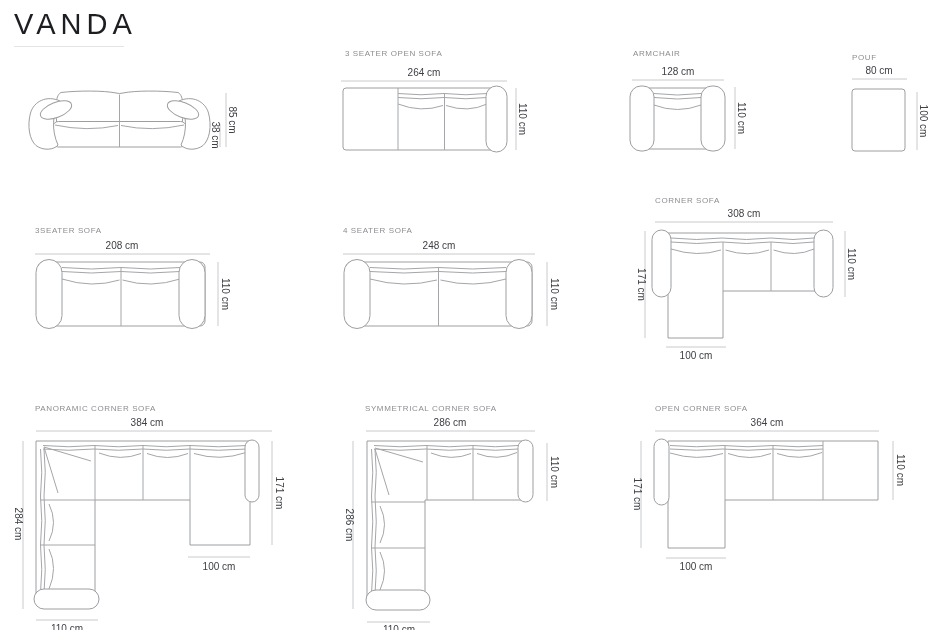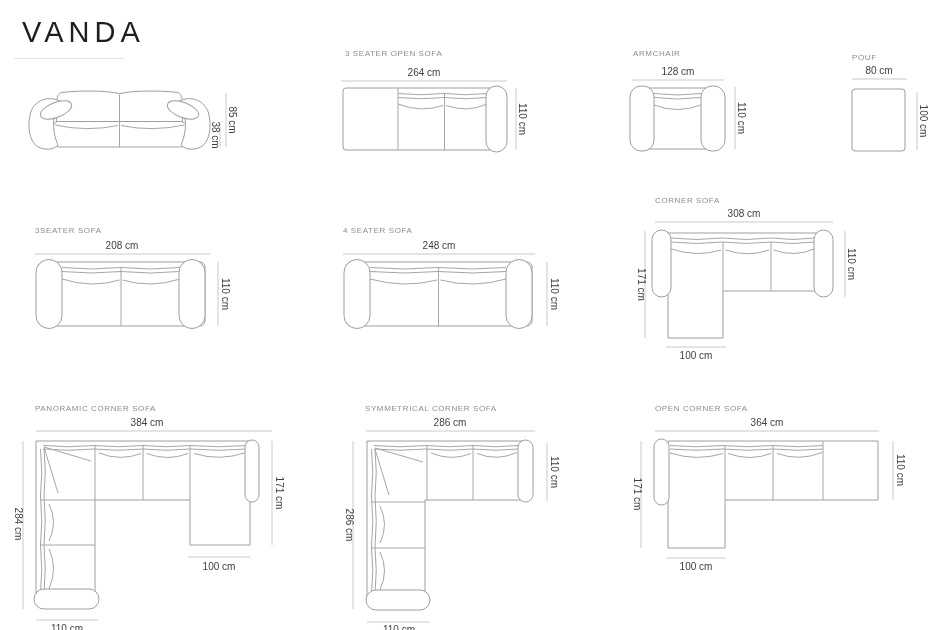--- a/index.html
+++ b/index.html
@@ -2,21 +2,21 @@
 <html><head>
 <meta charset="utf-8">
 <style>
   html,body { margin:0; padding:0; }
   body {
     width:940px; height:630px; background:#ffffff; position:relative; overflow:hidden;
     font-family:"Liberation Sans", sans-serif;
   }
   .brand { position:absolute; left:14px; top:6px; }
   .brand h1 {
-    margin:8px; font-size:29px; font-weight:400; letter-spacing:5px;
+    margin:0; font-size:29px; font-weight:400; letter-spacing:5px;
     color:#1d1e22; font-family:"Liberation Sans", sans-serif; line-height:36px;text-align:center;
   }
   .brand-rule { width:110px; height:1px; background:#e4e4e4; margin-top:4px; }
   svg.sheet { position:absolute; left:0; top:0; }
   .sofa   { stroke:#9c9ea1; stroke-width:1; fill:#ffffff; stroke-linejoin:round; }
   .detail { stroke:#a4a6a9; stroke-width:1; fill:none; }
   .dimline{ stroke:#c9cacc; stroke-width:1; fill:none; }
   text.lbl { font-size:8px; letter-spacing:0.6px; fill:#8d8d91; }
   text.dim { font-size:10px; fill:#3e4045; text-anchor:middle; }
 </style>

